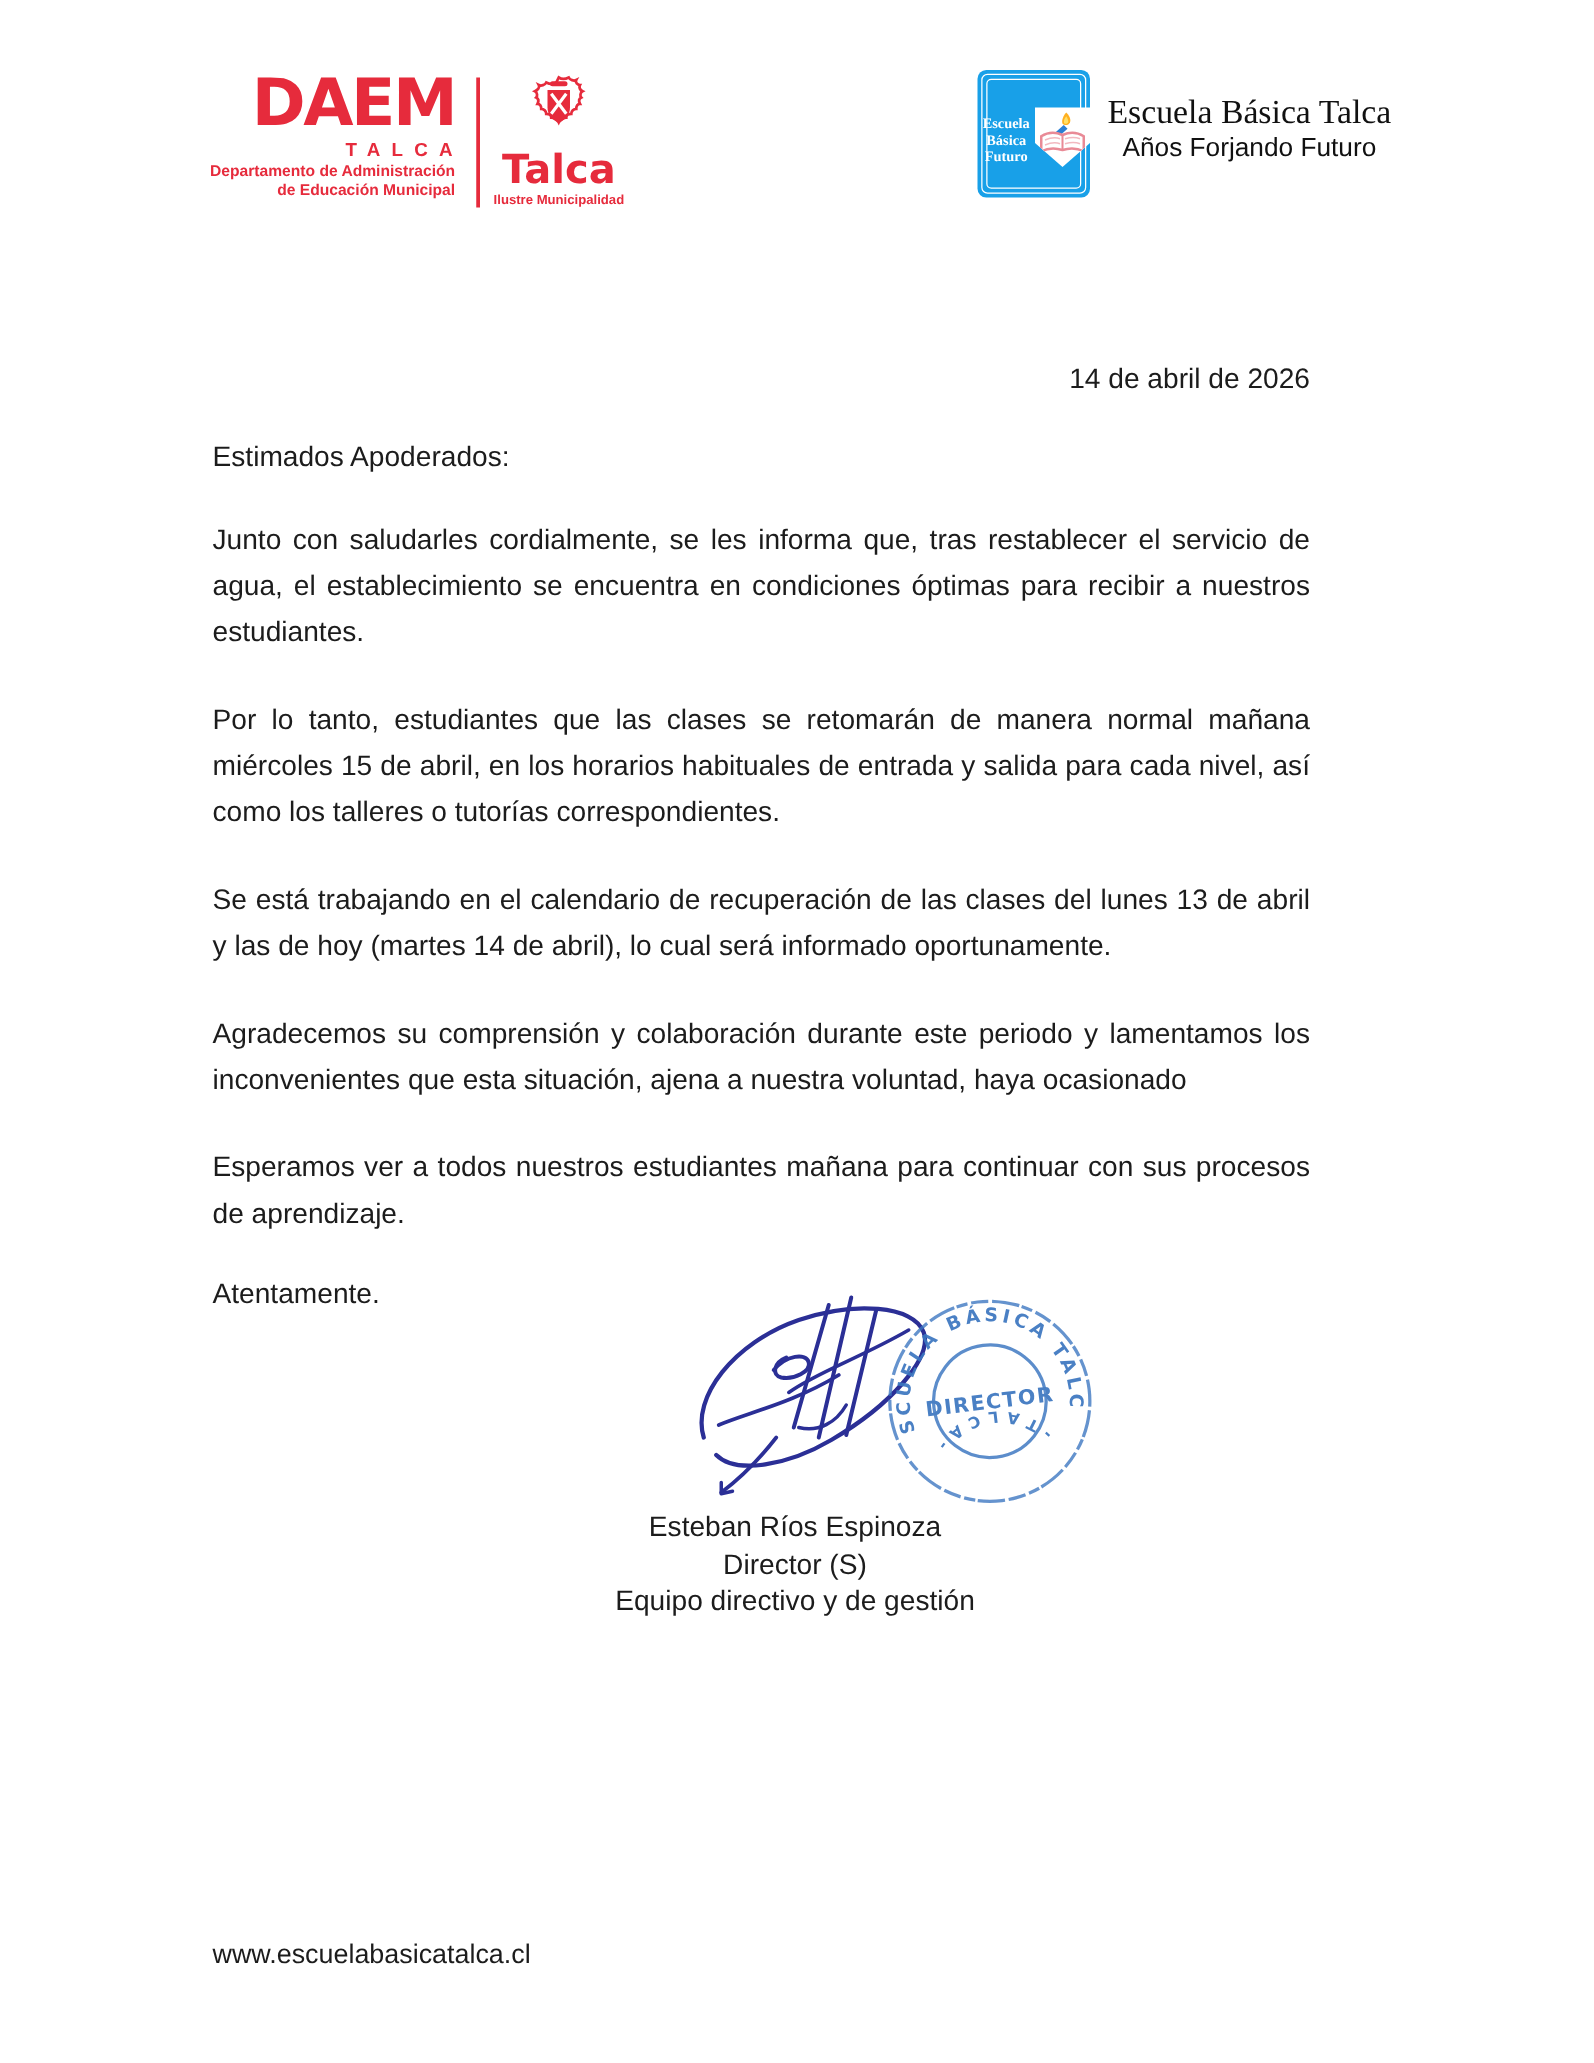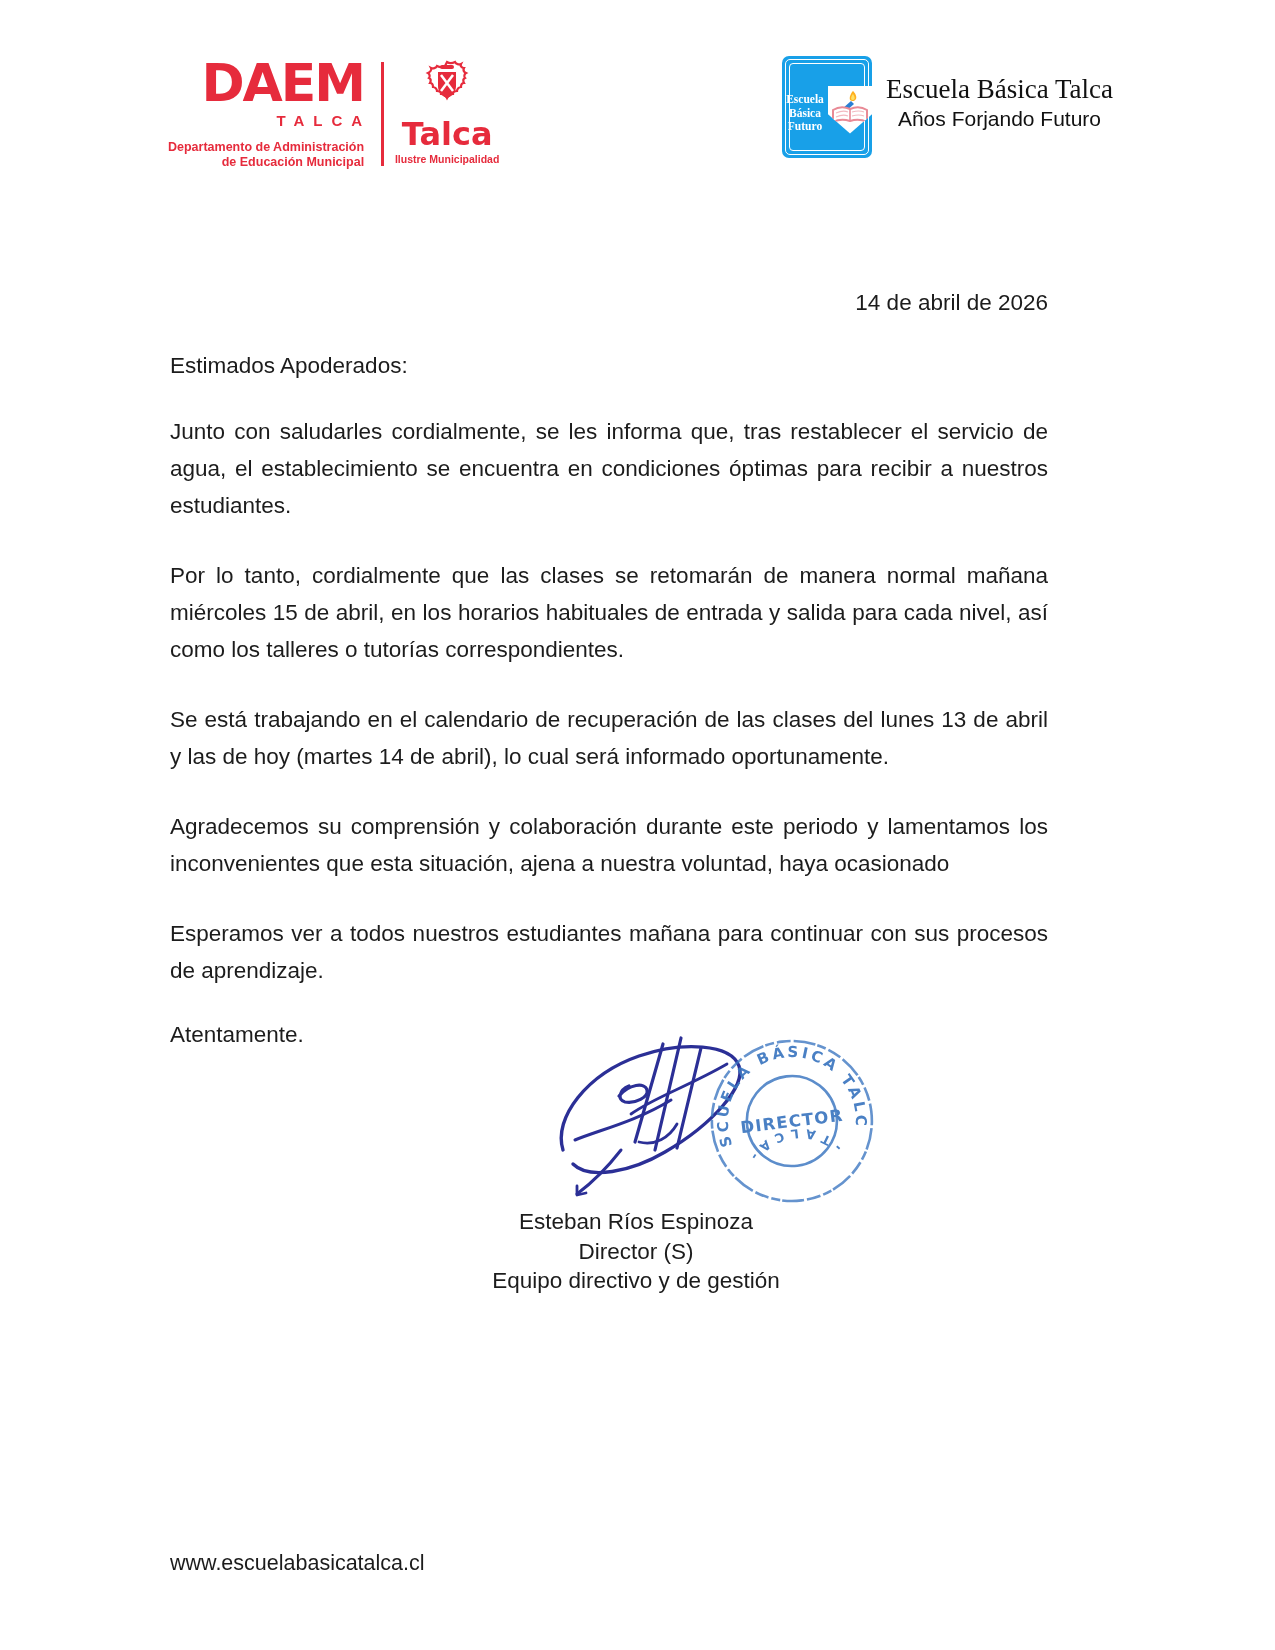--- a/index.html
+++ b/index.html
@@ -19,21 +19,21 @@
     color:var(--ink);
     overflow:hidden;
     border-radius:11px;
   }
 
   
   .daem-logo{position:absolute;left:168px;top:60px;display:flex;color:var(--brand-red);}
   .daem-left{display:flex;flex-direction:column;align-items:flex-end;}
   .daem-acronym{font-family:"DejaVu Sans",sans-serif;font-weight:800;font-size:52px;line-height:0.92;letter-spacing:-2px;}
   .daem-city{font-weight:bold;font-size:15px;letter-spacing:9px;margin-top:4px;margin-right:-7px;}
-  .daem-dept{font-weight:bold;font-size:12.5px;line-height:1.2;text-align:right;margin-top:11px;}
+  .daem-dept{font-weight:bold;font-size:12.5px;line-height:1.2;text-align:right;margin-top:1px;}
   .daem-divider{width:3px;background:var(--brand-red);margin:2px 15px 0 17px;height:104px;}
   .daem-right{display:flex;flex-direction:column;align-items:center;width:96px;}
   .daem-muni-name{font-family:"DejaVu Sans",sans-serif;font-weight:800;font-size:32px;line-height:1;margin-top:2px;}
   .daem-muni-sub{font-weight:bold;font-size:10.5px;margin-top:3px;white-space:nowrap;}
 
   
   .school-logo{position:absolute;left:782px;top:56px;display:flex;gap:14px;}
   .school-badge{
     position:relative;width:90px;height:102px;
     background:var(--badge-blue);border-radius:7px;
@@ -129,21 +129,21 @@
       <div class="school-name">Escuela Básica Talca</div>
       <div class="school-motto">Años Forjando Futuro</div>
     </div>
   </div>
 
   <div class="content">
     <div class="date-line">14 de abril de 2026</div>
     <div class="salutation">Estimados Apoderados:</div>
     <div>
         <p class="para"><span>Junto con saludarles cordialmente, se les informa que, tras restablecer el servicio de agua, el establecimiento se encuentra en condiciones óptimas para recibir a nuestros estudiantes.</span></p>
-        <p class="para"><span>Por lo tanto, cordialmente que </span><b>las clases se retomarán de manera normal</b><span> mañana </span><b>miércoles 15 de abril</b><span>, en los </span><b>horarios habituales de entrada y salida</b><span> para cada nivel, así como los </span><b>talleres o tutorías</b><span> correspondientes.</span></p>
+        <p class="para"><span>Por lo tanto, estudiantes que </span><b>las clases se retomarán de manera normal</b><span> mañana </span><b>miércoles 15 de abril</b><span>, en los </span><b>horarios habituales de entrada y salida</b><span> para cada nivel, así como los </span><b>talleres o tutorías</b><span> correspondientes.</span></p>
         <p class="para"><span>Se está trabajando en el calendario de recuperación de las clases del lunes 13 de abril y las de hoy (martes 14 de abril), lo cual será informado oportunamente.</span></p>
         <p class="para"><span>Agradecemos su comprensión y colaboración durante este periodo y lamentamos los inconvenientes que esta situación, ajena a nuestra voluntad, haya ocasionado</span></p>
         <p class="para"><span>Esperamos ver a todos nuestros estudiantes mañana para continuar con sus procesos de aprendizaje.</span></p>
       </div>
     <div class="closing">Atentamente.</div>
   </div>
 
   <div class="signature-scribble">
     <svg width="220" height="180" viewBox="0 0 220 180" fill="none" stroke="#2b2f96" stroke-linecap="round">
       <path d="M28 128C18 96 52 52 104 34c44-15 92-12 100 10 7 20-26 58-74 86-34 20-76 28-92 12" stroke-width="3.4"></path>

